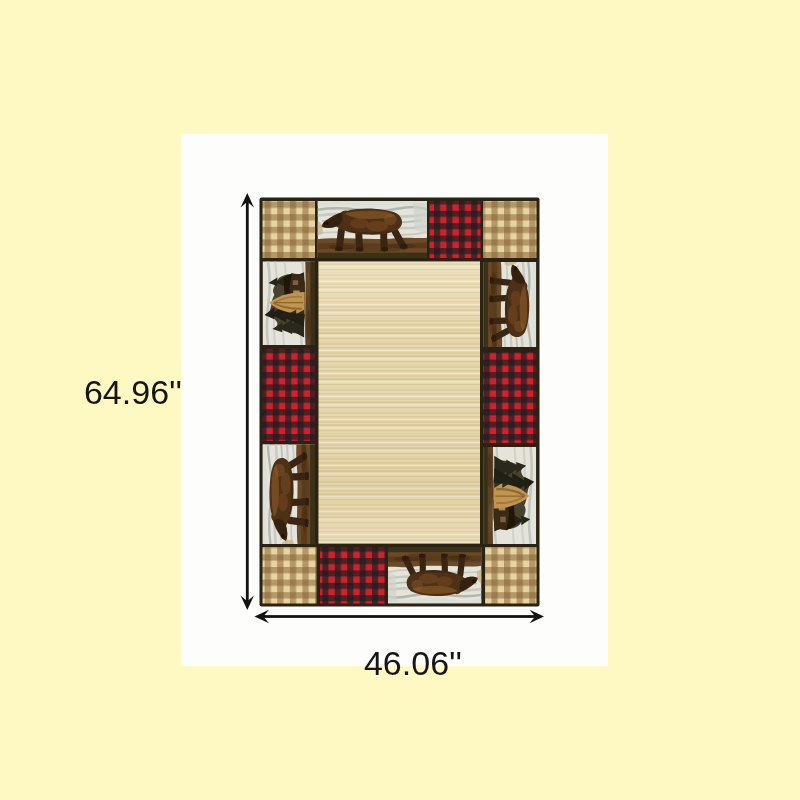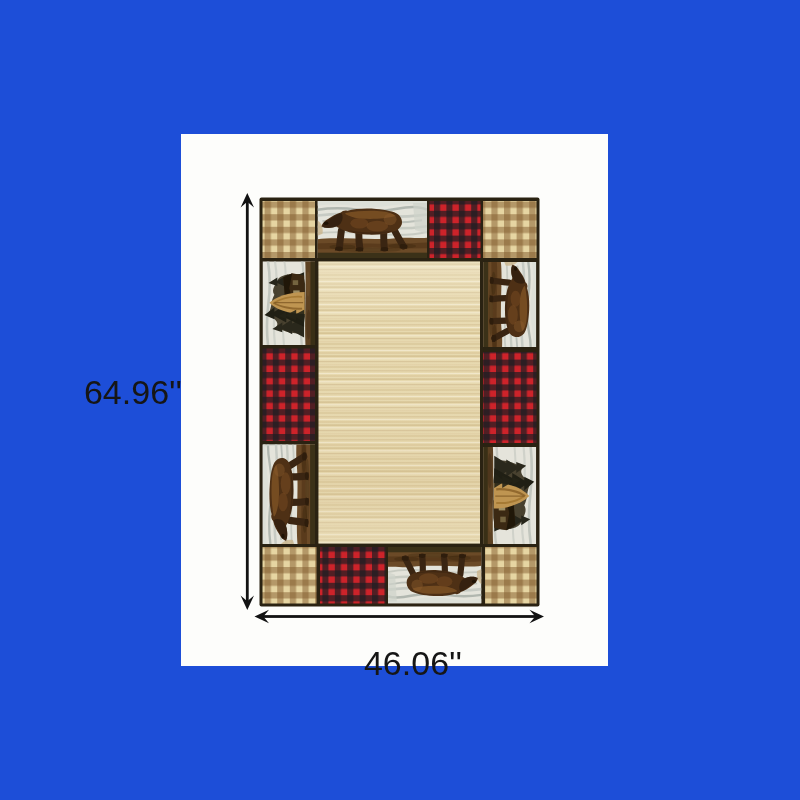--- a/index.html
+++ b/index.html
@@ -1,16 +1,16 @@
 <!DOCTYPE html>
 <html><head>
 <meta charset="utf-8">
 <style>
   html,body{margin:0;padding:0;background:#ffffff;}
-  #stage{position:relative;width:800px;height:800px;background:#1d4ed8;overflow:hidden;
+  #stage{position:relative;width:800px;height:800px;background:#fef9c3;overflow:hidden;
          font-family:"Liberation Sans", sans-serif;}
   svg{display:block;}
 </style>
 </head>
 <body>
 <div id="stage">
 <svg width="800" height="800" viewBox="0 0 800 800">
   <defs>
 
     <pattern id="gingham" width="12.6" height="12.6" patternUnits="userSpaceOnUse">

